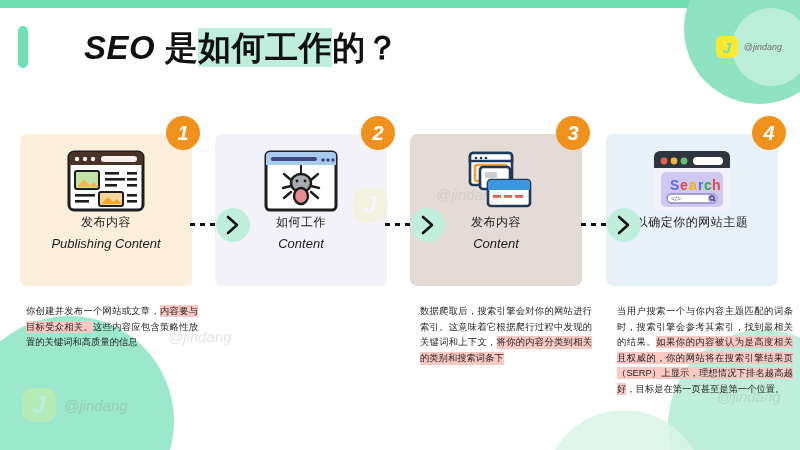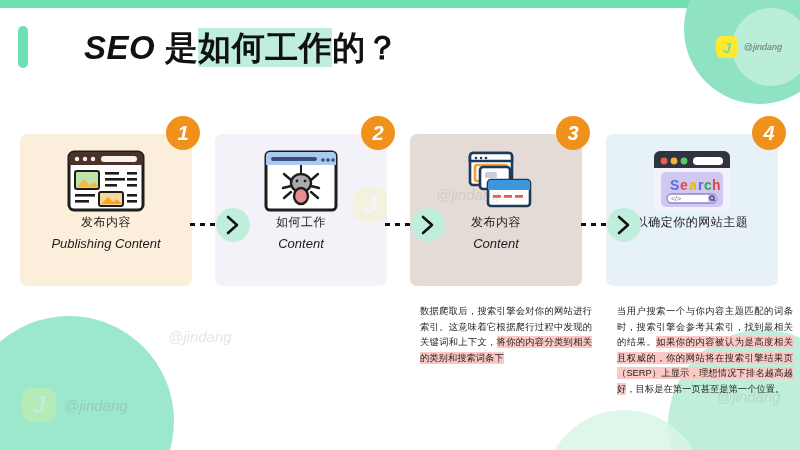--- a/index.html
+++ b/index.html
@@ -195,21 +195,21 @@
   
   .desc {
     position: absolute;
     font-size: 9.3px;
     line-height: 15.5px;
     color: #1d1d1d;
     text-align: justify;
   }
   .d1 { left: 26px;  top: 304px; width: 172px; }
   .d2 { left: 224px; top: 298px; width: 172px; }
-  .d3 { left: 420px; top: 304px; width: 172px; }
+  .d3 { left: 420px; top: 304px; width: 172px; font-family: Liberation Mono, monospace; }
   .d4 { left: 617px; top: 304px; width: 176px; }
   .desc .mark {
     background: #FBC9C4;
     padding: 1px 0;
     box-decoration-break: clone;
     -webkit-box-decoration-break: clone;
   }
 
   
   .wm {
@@ -386,20 +386,23 @@
     </div>
     <div class="arrow arrow-3">
       <div class="dots"></div>
       <div class="circ"></div>
       <svg class="chev" viewBox="0 0 14 20">
         <path d="M2 2 L11 10 L2 18" fill="none" stroke="#111" stroke-width="2.6" stroke-linecap="round" stroke-linejoin="round"></path>
       </svg>
     </div>
   </div>
 
+  <div class="desc d1">
+    <span>你创建并发布一个网站或文章，</span><span class="mark">内容要与目标受众相关。</span><span>这些内容应包含策略性放置的关键词和高质量的信息</span>
+  </div>
   <div class="desc d3">
     <span>数据爬取后，搜索引擎会对你的网站进行索引。这意味着它根据爬行过程中发现的关键词和上下文，</span><span class="mark">将你的内容分类到相关的类别和搜索词条下</span><span></span>
   </div>
   <div class="desc d4">
     <span>当用户搜索一个与你内容主题匹配的词条时，搜索引擎会参考其索引，找到最相关的结果。</span><span class="mark">如果你的内容被认为是高度相关且权威的，你的网站将在搜索引擎结果页（SERP）上显示，理想情况下排名越高越好</span><span>，目标是在第一页甚至是第一个位置。</span>
   </div>
 
   <div class="wm wm-a">
     <div class="wm-logo">
       <span class="j">J</span>

